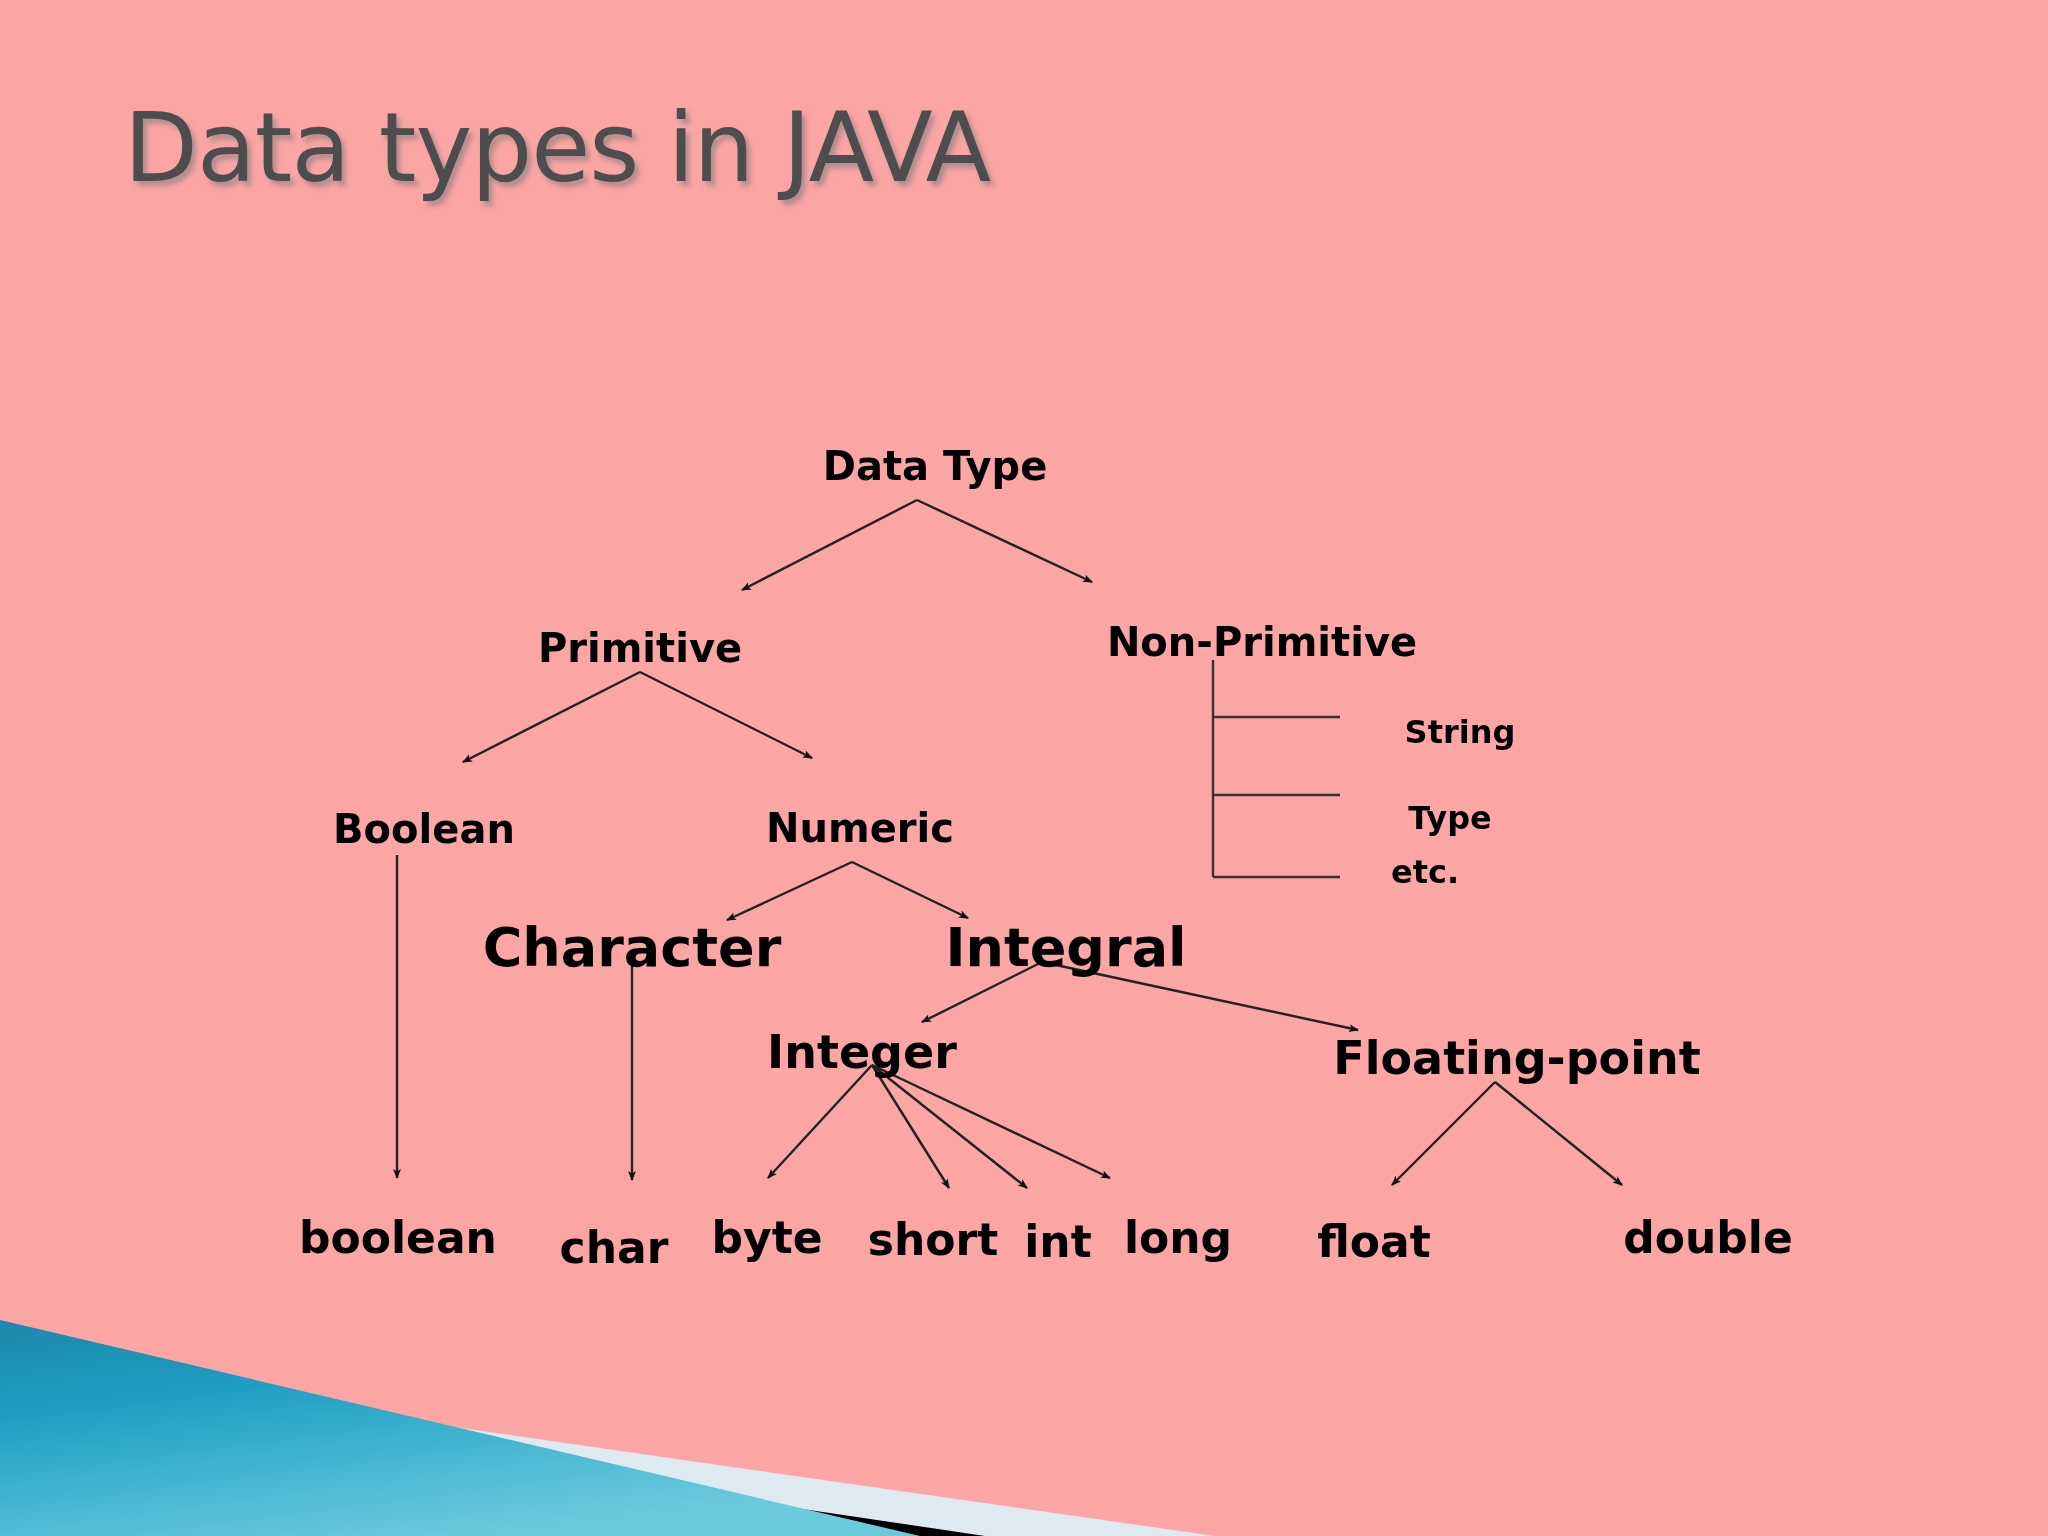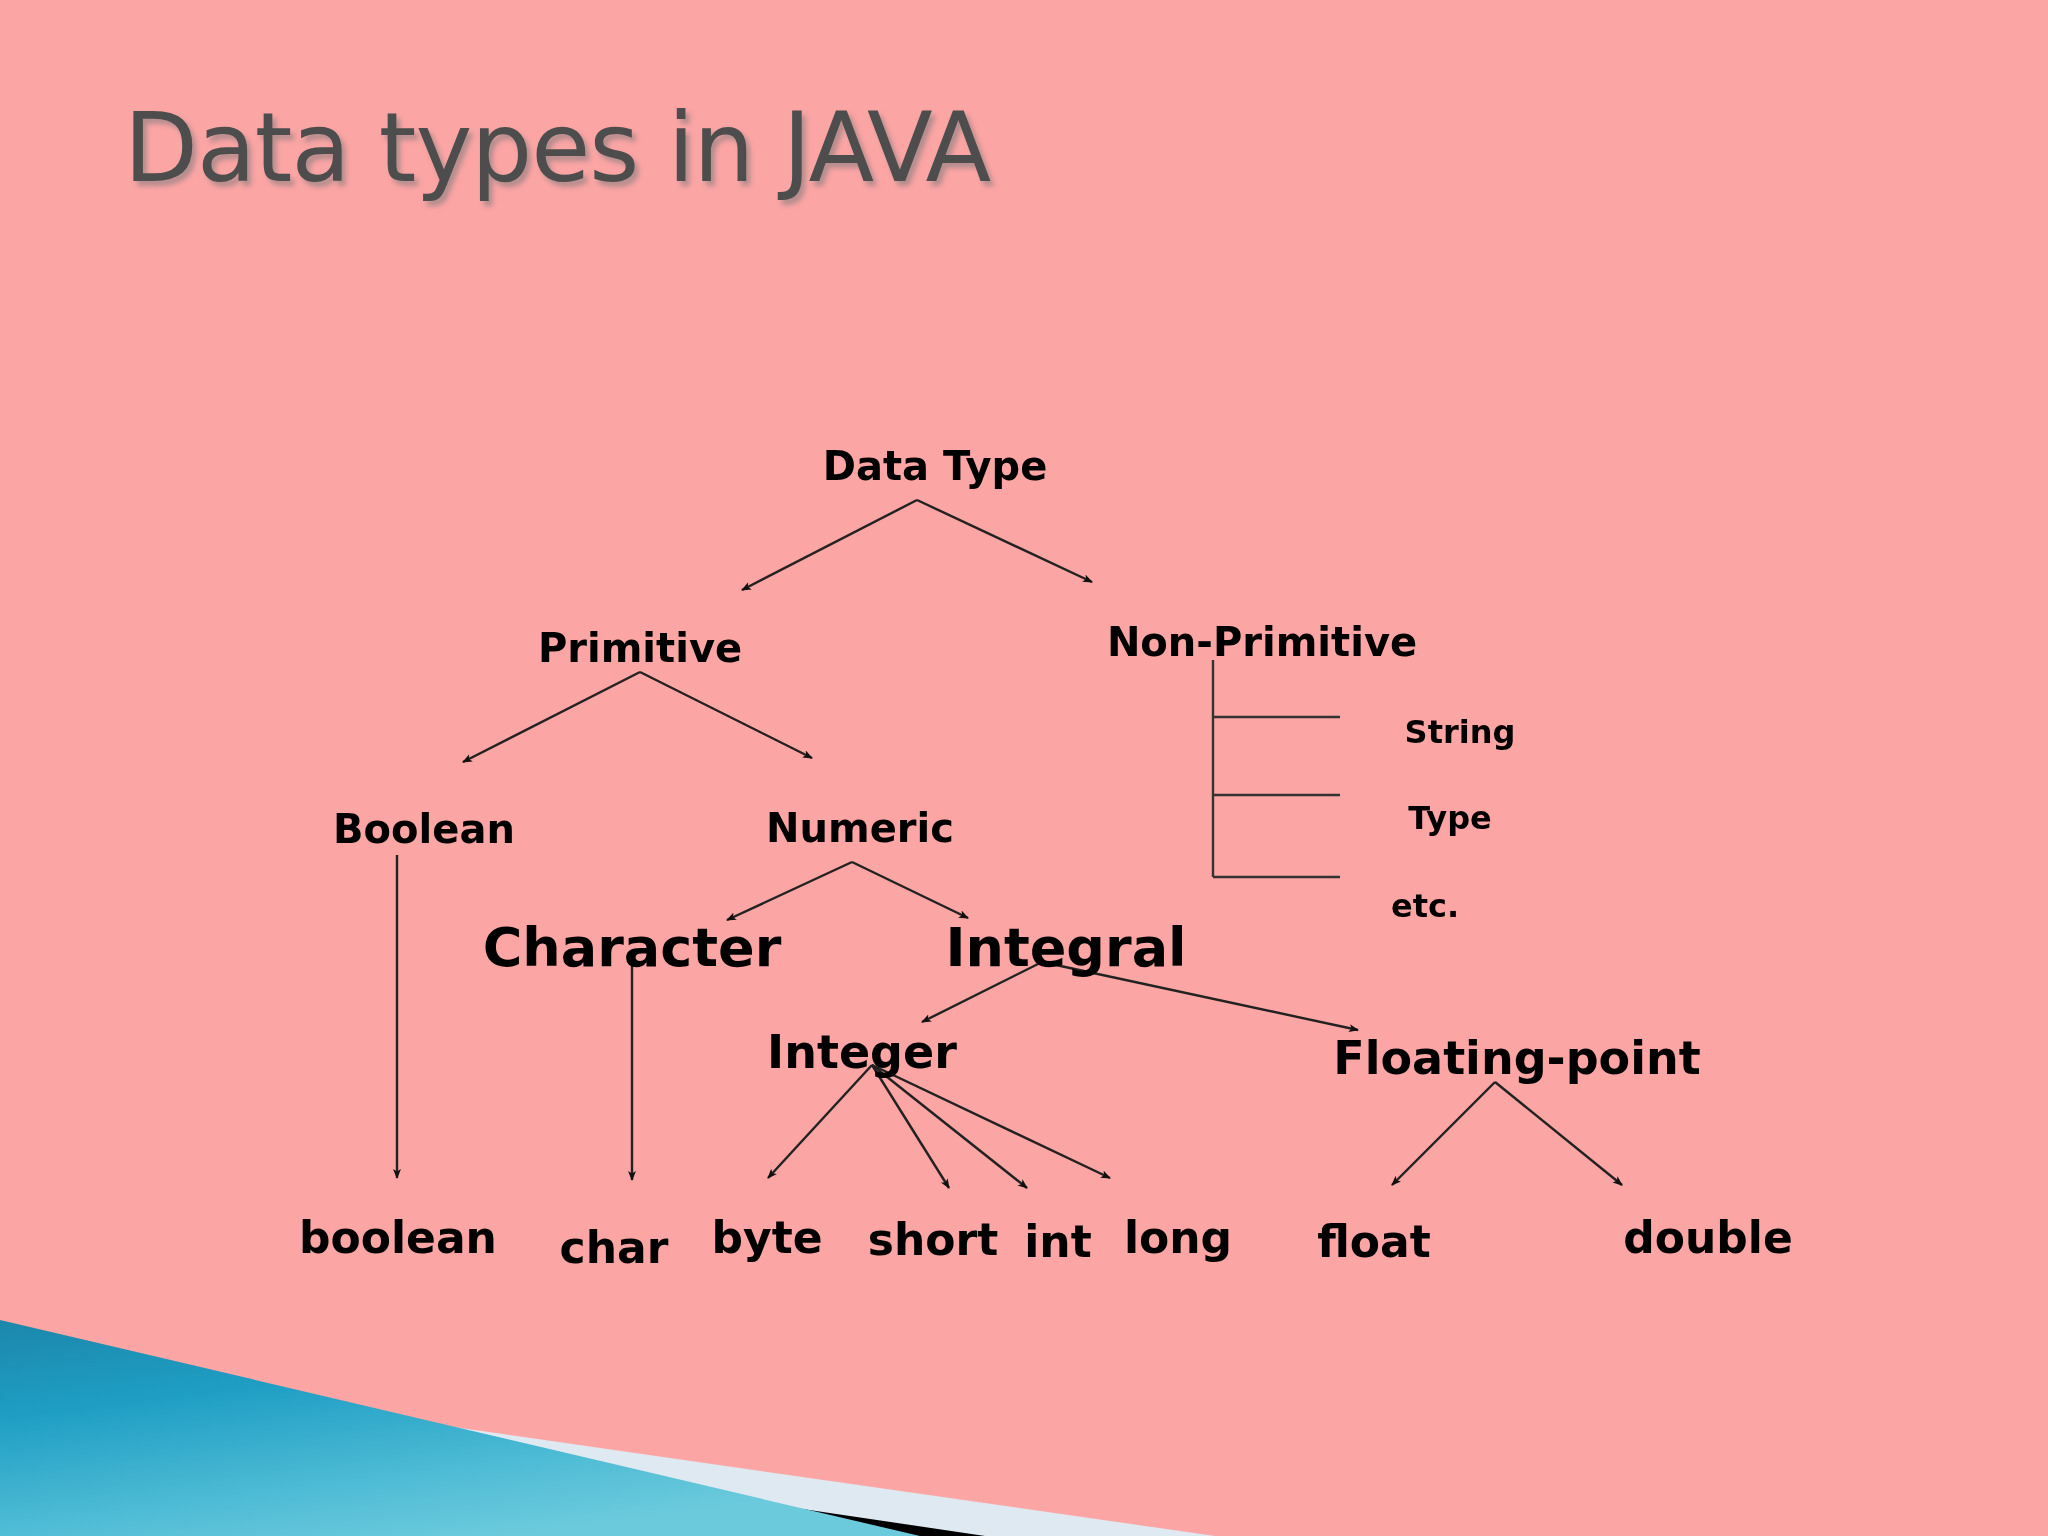--- a/index.html
+++ b/index.html
@@ -126,21 +126,21 @@
     </svg>
 
     <div class="node lvl0" style="left:935px; top:466px;">Data Type</div>
 
     <div class="node lvl1" style="left:640px; top:648px;">Primitive</div>
 
     <div class="node lvl1" style="left:1262px; top:642px;">Non-Primitive</div>
 
     <div class="node nonprim-child" style="left:1460px; top:732px;">String</div>
     <div class="node nonprim-child" style="left:1450px; top:818px;">Type</div>
-    <div class="node nonprim-child" style="left:1425px; top:906px;text-align:right;">etc.</div>
+    <div class="node nonprim-child" style="left:1425px; top:872px;text-align:right;">etc.</div>
 
     <div class="node lvl2" style="left:424px; top:829px;">Boolean</div>
 
     <div class="node lvl2" style="left:860px; top:828px;">Numeric</div>
 
     <div class="node lvl3" style="left:632px; top:948px;">Character</div>
 
     <div class="node lvl3" style="left:1066px; top:948px;">Integral</div>
 
     <div class="node lvl4" style="left:862px; top:1052px;">Integer</div>

